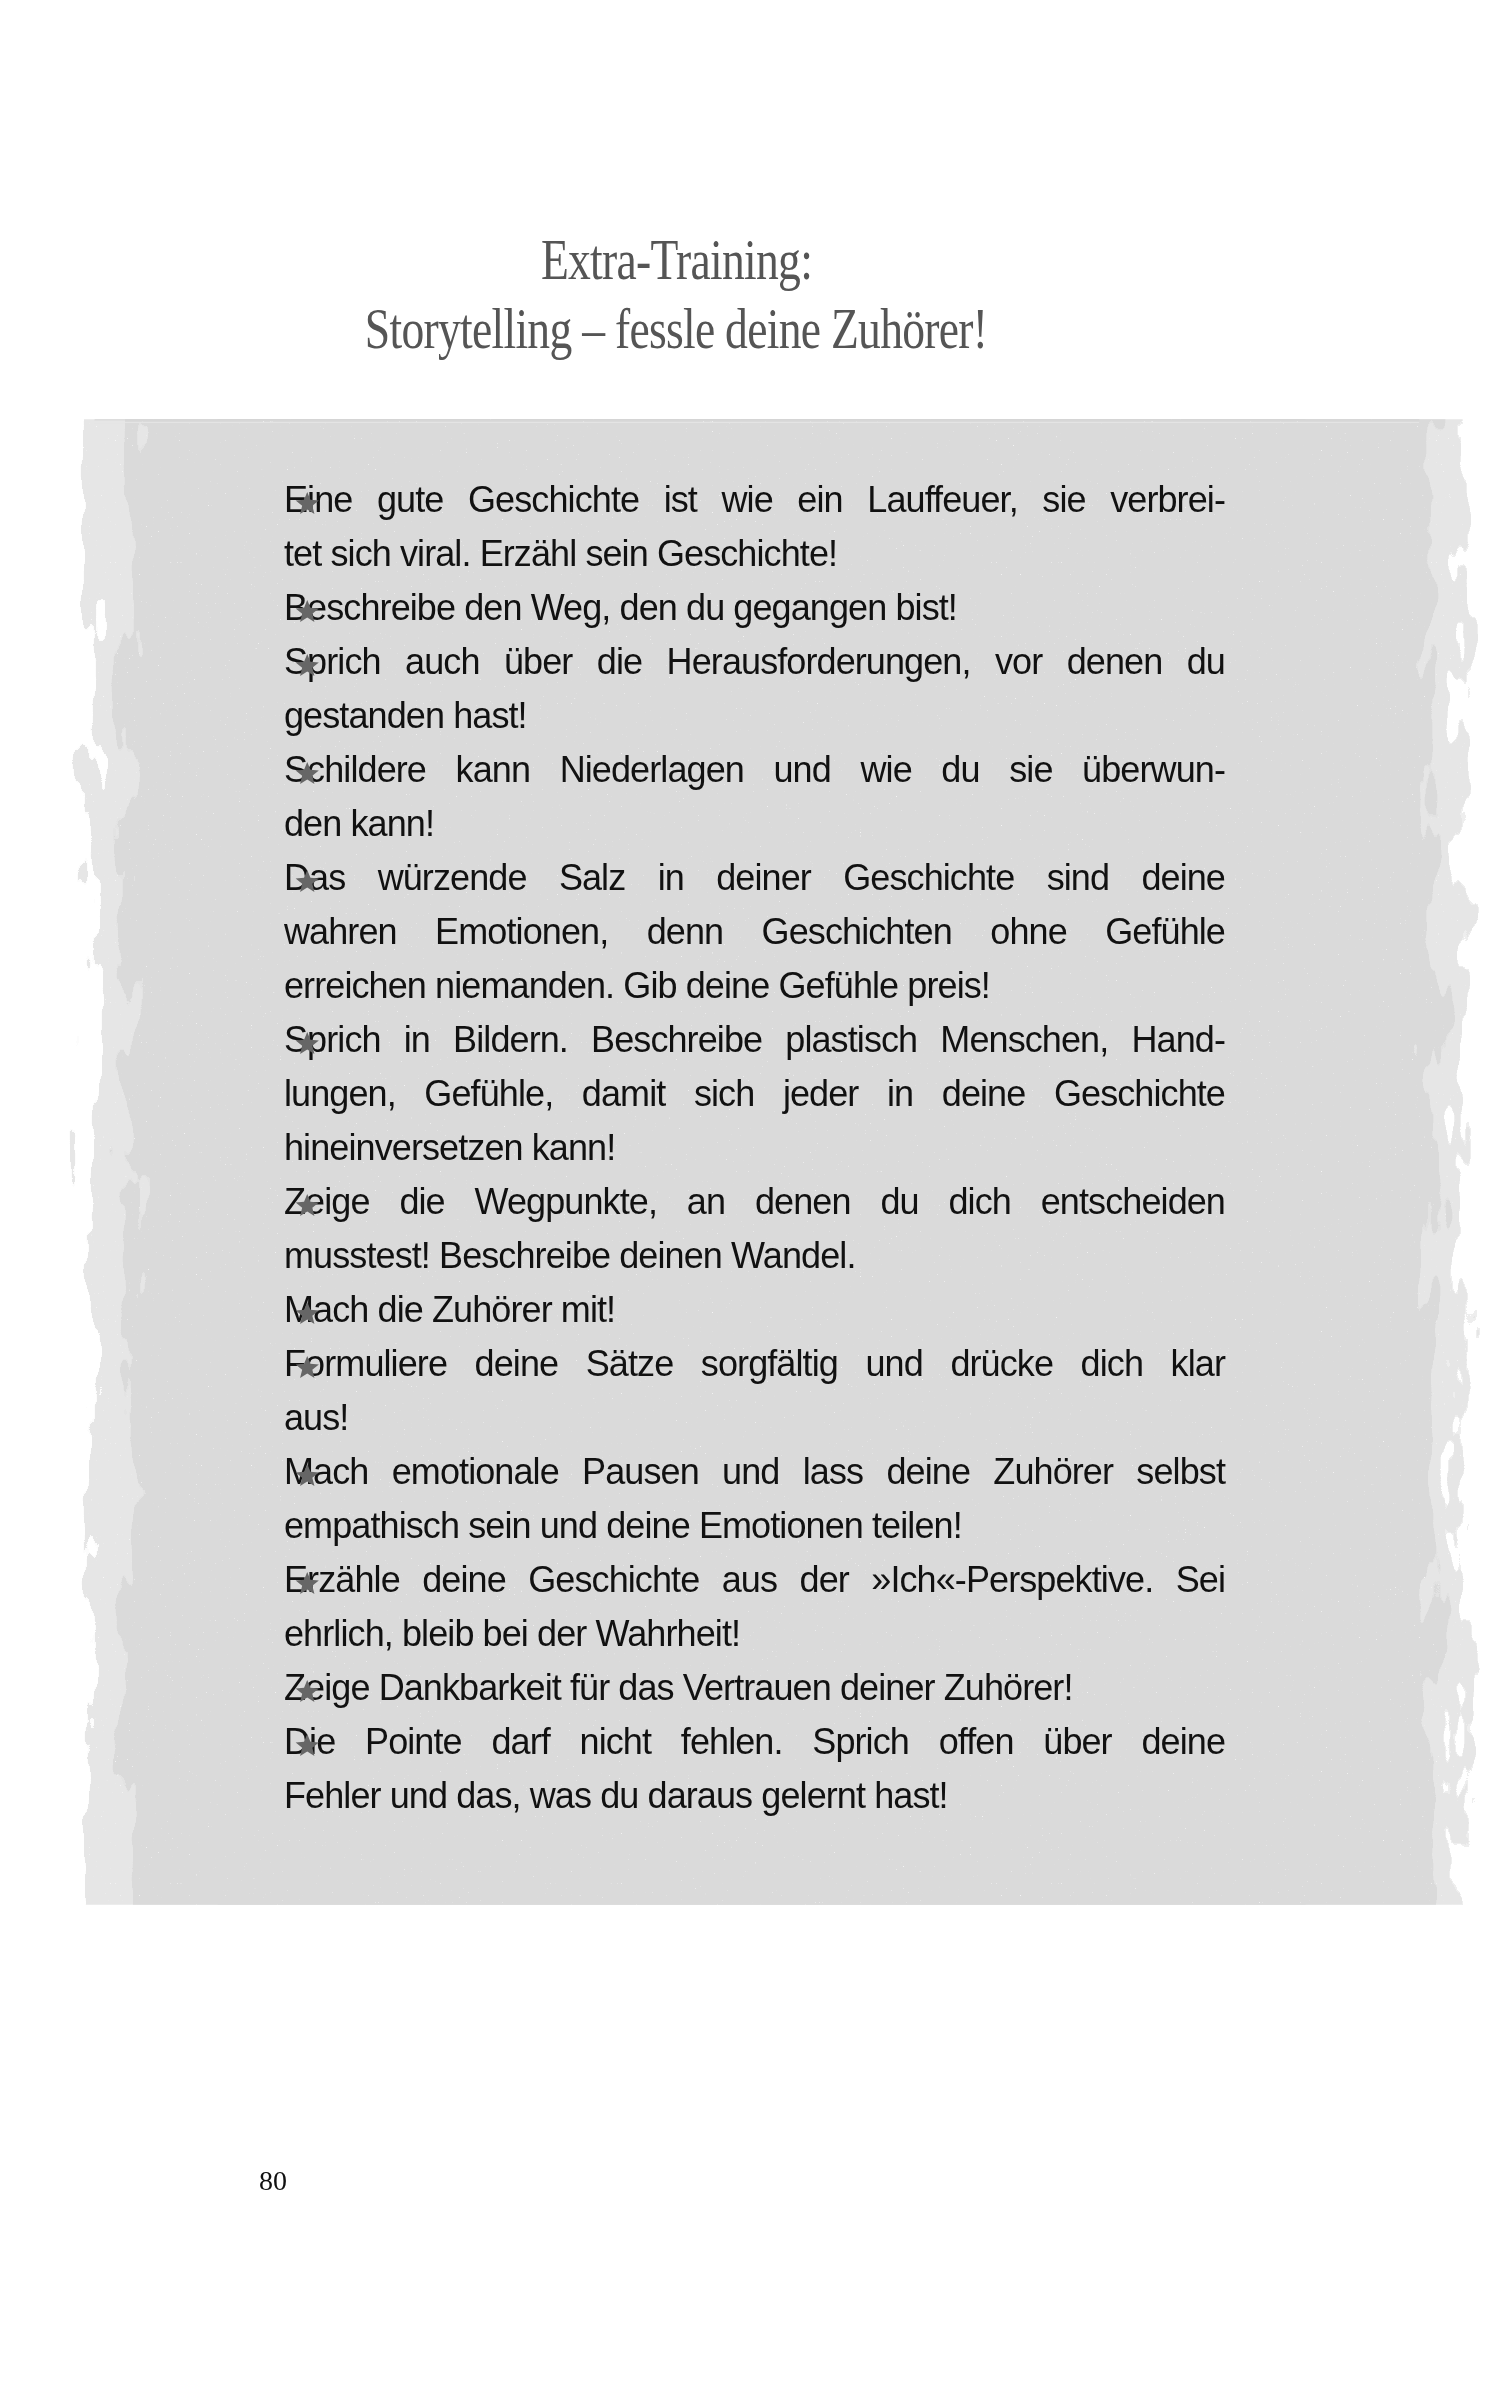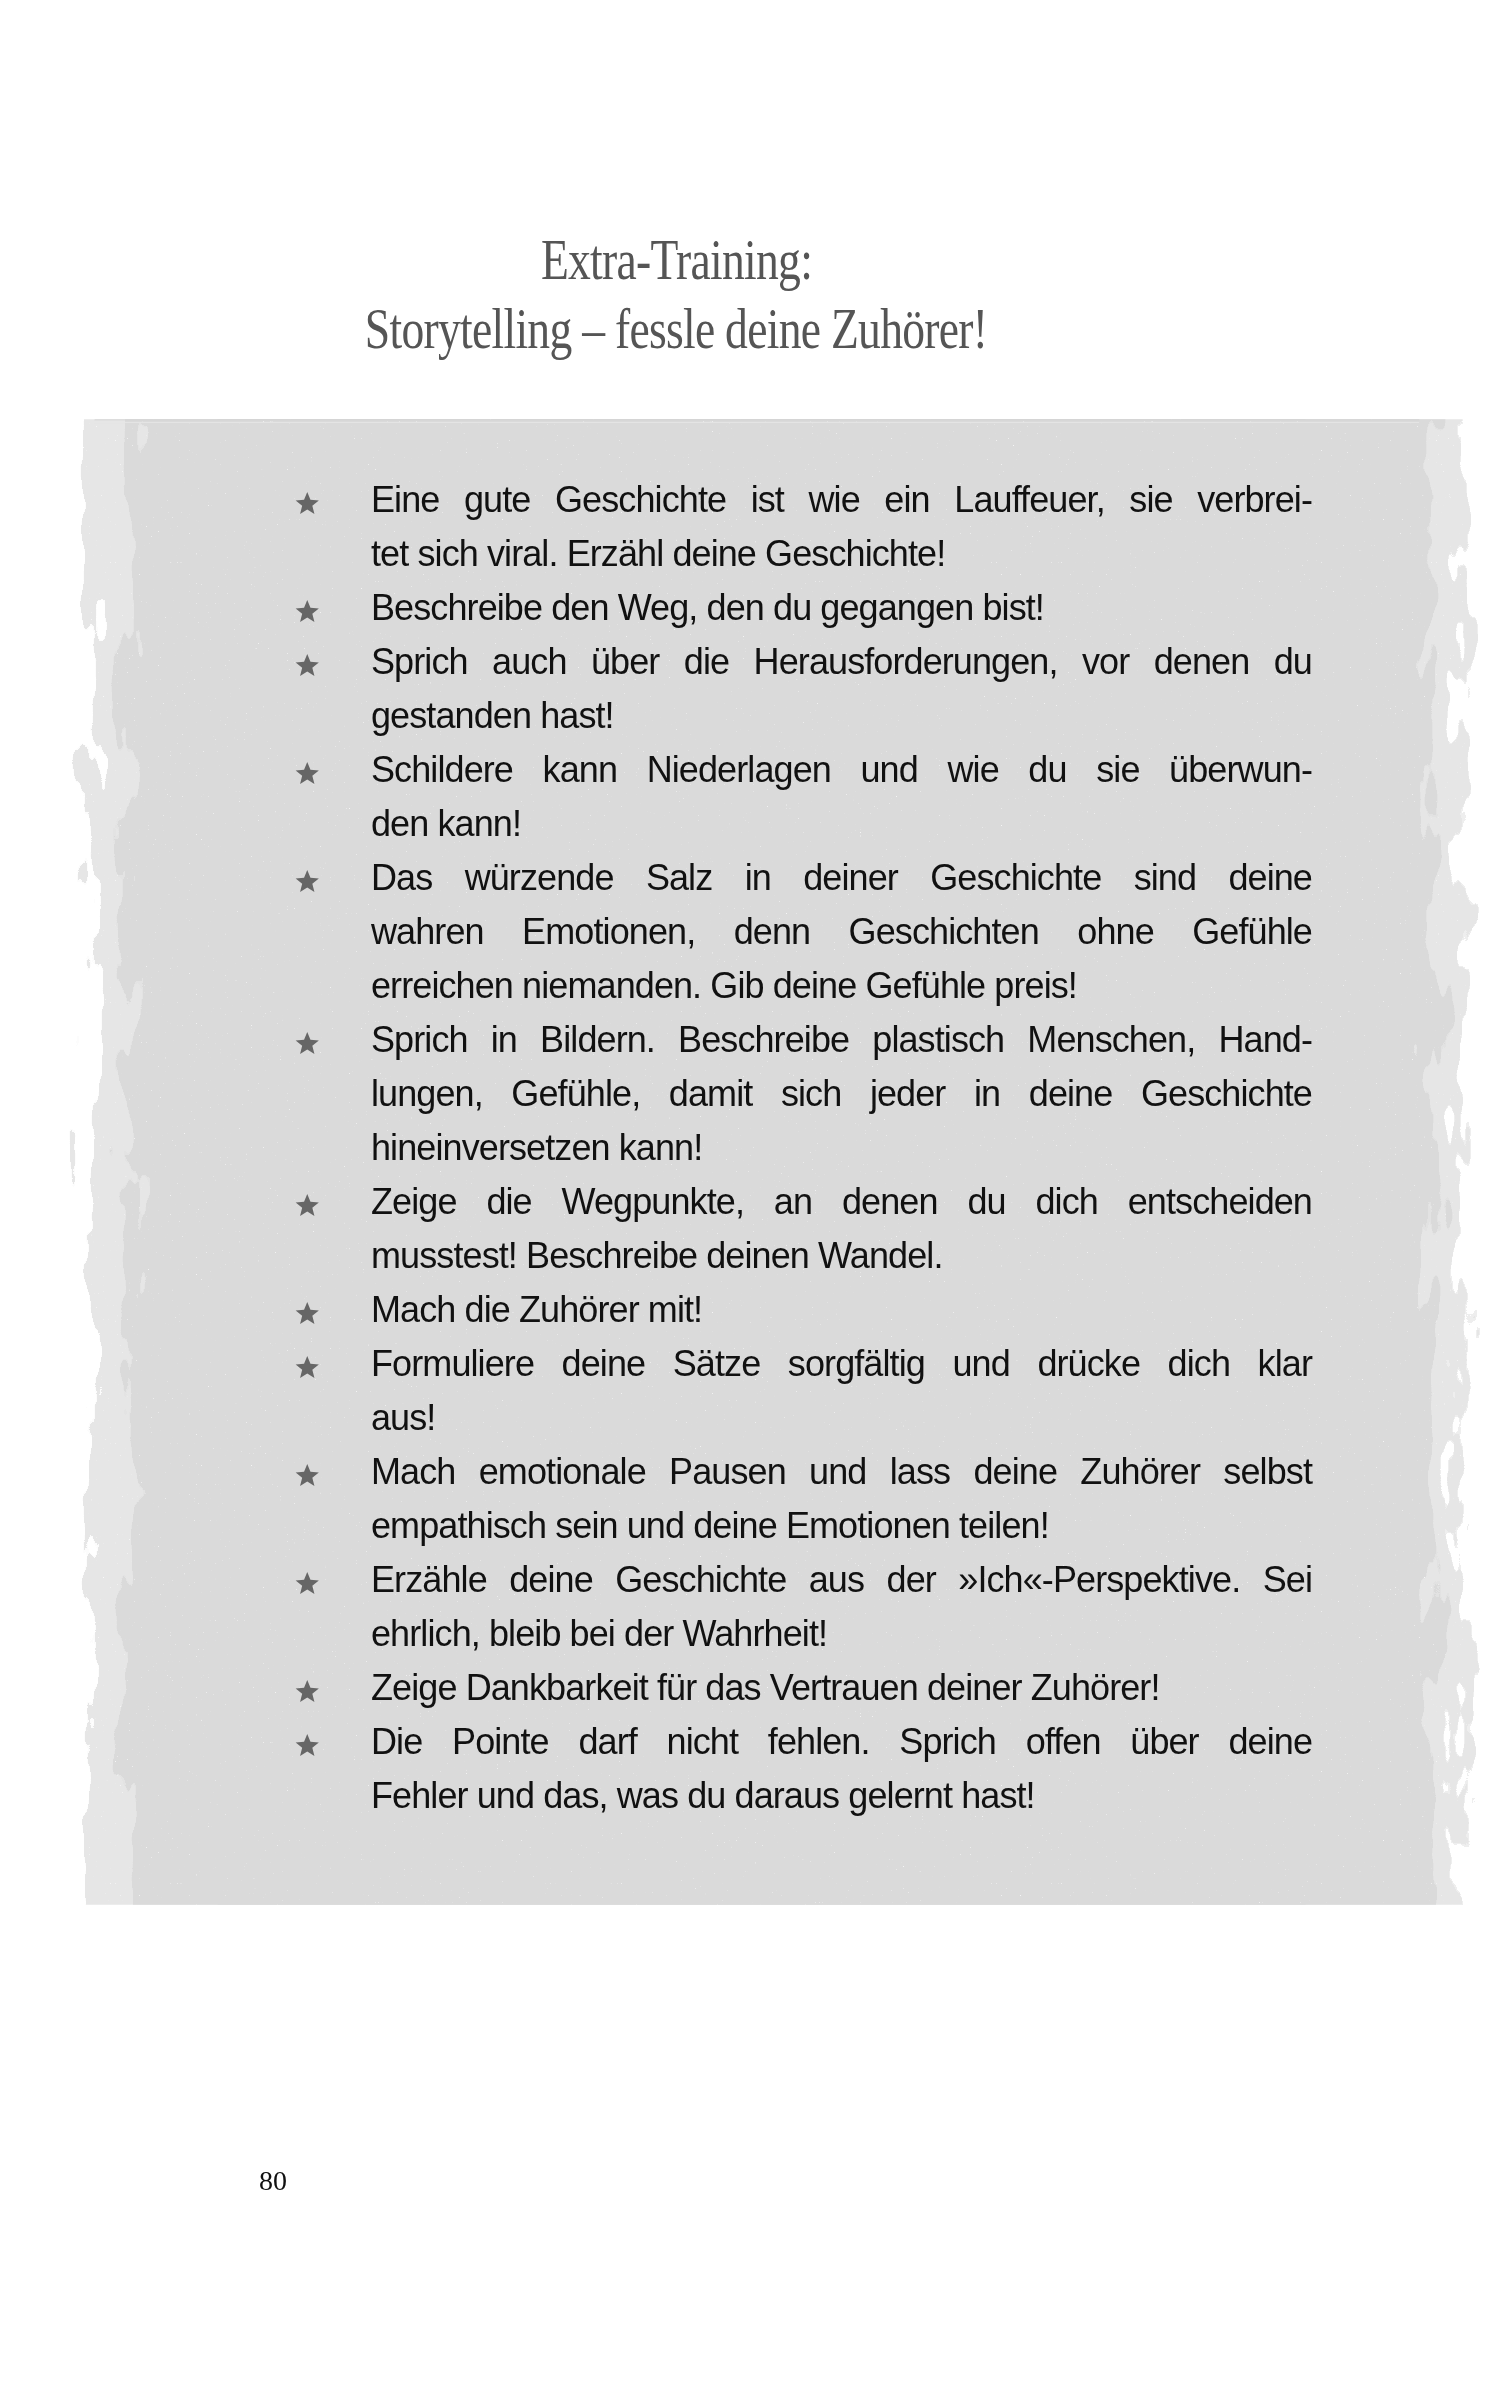--- a/index.html
+++ b/index.html
@@ -27,21 +27,21 @@
     color: #111111;
     font-size: 36px;
   }
   .item { position: relative; }
   .star {
     position: absolute; left: 9.5px; width: 26.5px; height: 26.5px;
     top: 10.4px;
   }
   .line {
     display: block;
-    margin-left: 87px; width: 941px;
+    width: 941px;
     height: 54px; line-height: 54px;
     white-space: nowrap;
     letter-spacing: -0.9px;
     text-align: left;
   }
   .line.j { text-align: justify; text-align-last: justify; }
 
   .page-number {
     position: absolute; left: 259px; top: 2165px;
     font-family: "Liberation Serif", "DejaVu Serif", serif;
@@ -96,21 +96,21 @@
     </g>
   </svg>
 </div>
 
 <div class="list" id="list">
     <div class="item">
       <span class="star"><svg viewBox="0 0 24 24" width="26.5" height="26.5">
           <path fill="#666666" d="M12 1.8l2.9 7.1 7.6.5-5.9 4.9 1.9 7.4L12 17.6l-6.5 4.1 1.9-7.4-5.9-4.9 7.6-.5z"></path>
         </svg></span>
       <span class="line j">Eine gute Geschichte ist wie ein Lauffeuer, sie verbrei-</span>
-      <span class="line">tet sich viral. Erzähl deine Geschichte!</span>
+      <span class="line">tet sich viral. Erzähl sein Geschichte!</span>
     </div>
     <div class="item">
       <span class="star"><svg viewBox="0 0 24 24" width="26.5" height="26.5">
           <path fill="#666666" d="M12 1.8l2.9 7.1 7.6.5-5.9 4.9 1.9 7.4L12 17.6l-6.5 4.1 1.9-7.4-5.9-4.9 7.6-.5z"></path>
         </svg></span>
       <span class="line">Beschreibe den Weg, den du gegangen bist!</span>
     </div>
     <div class="item">
       <span class="star"><svg viewBox="0 0 24 24" width="26.5" height="26.5">
           <path fill="#666666" d="M12 1.8l2.9 7.1 7.6.5-5.9 4.9 1.9 7.4L12 17.6l-6.5 4.1 1.9-7.4-5.9-4.9 7.6-.5z"></path>

